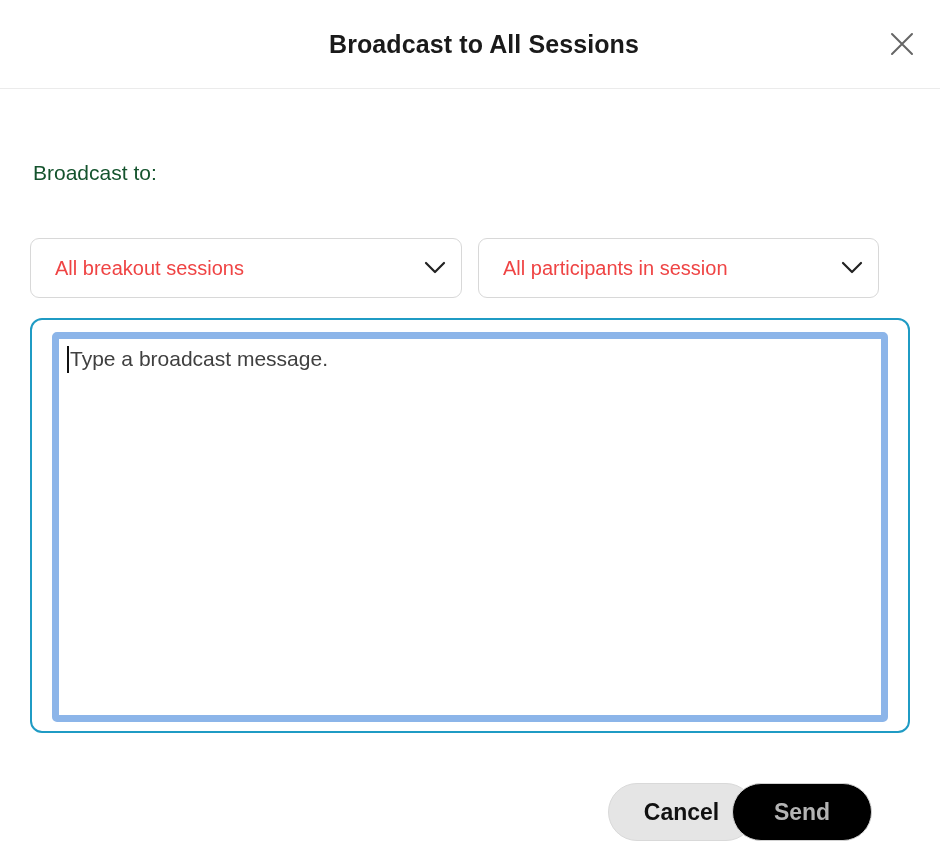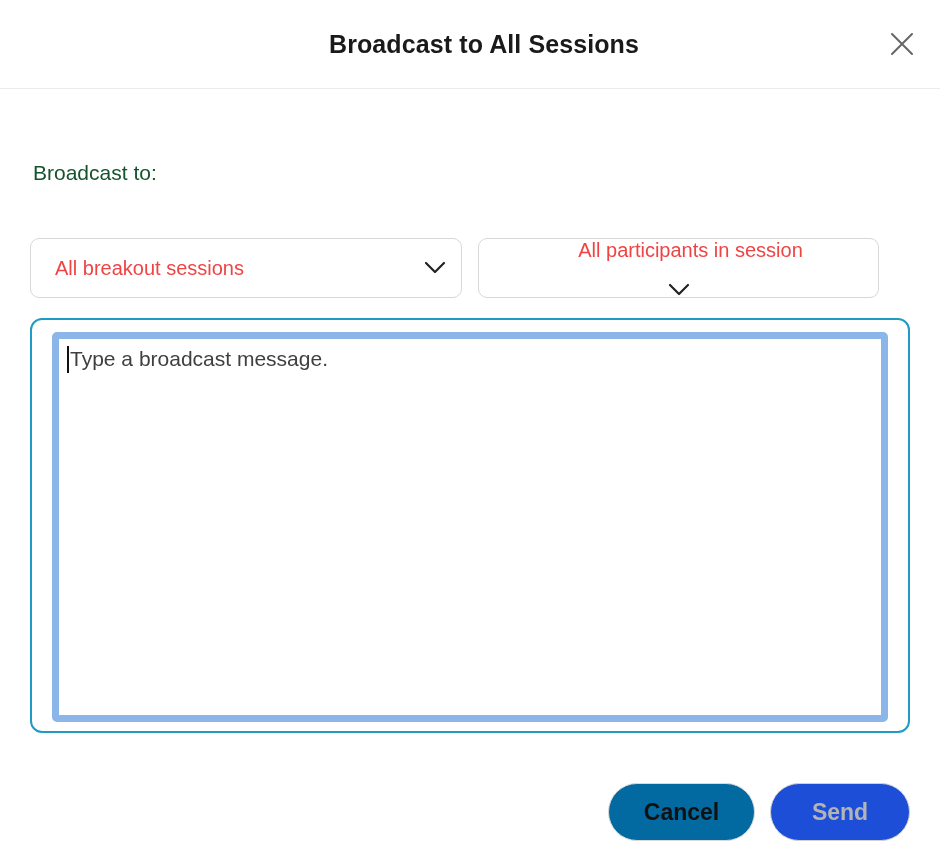--- a/index.html
+++ b/index.html
@@ -85,21 +85,21 @@
     top: 0;
     height: 60px;
     background: #ffffff;
     border: 1px solid #d8d8d8;
     border-radius: 9px;
     display: flex;
     align-items: center;
     cursor: pointer;
   }
   .select-box.first { left: 0;   width: 432px; }
-  .select-box.second{ left: 448px; width: 401px; flex-direction: column; }
+  .select-box.second{ left: 448px; width: 401px; }
 
   .select-value {
     flex: 1 1 auto;
     padding-left: 24px;
     font-size: 20px;
     color: #ef4444;
     white-space: nowrap;
     overflow: hidden;
   }
   .select-chevron {
@@ -176,29 +176,29 @@
     font-weight: 700;
     display: flex;
     align-items: center;
     justify-content: center;
     white-space: nowrap;
     padding: 0;
   }
   .btn-cancel {
     left: 608px;
     width: 147px;
-    background: #0369a1;
+    background: #e5e5e5;
     border: 1px solid #d9d9d9;
     color: #111111;
     cursor: pointer;
   }
   .btn-send {
-    left: 770px;
+    left: 732px;
     width: 140px;
-    background: #1d4ed8;
+    background: #000000;
     border: 1px solid #d2d2d2;
     color: #b4b4b4;
     cursor: default;
   }
 </style>
 </head>
 <body>
 
 <div class="dialog">
 

